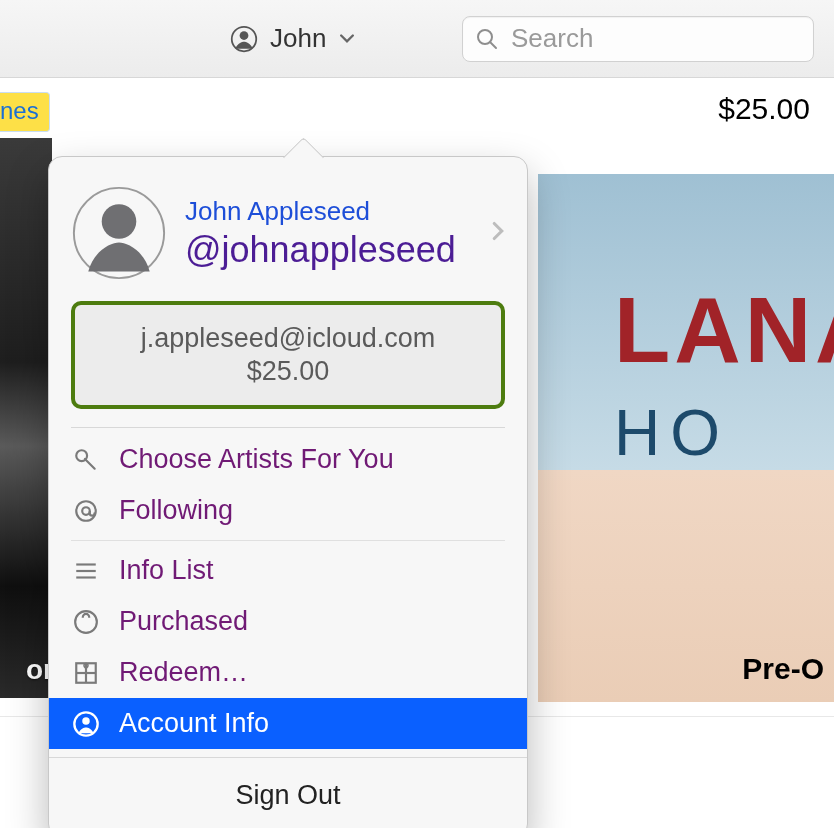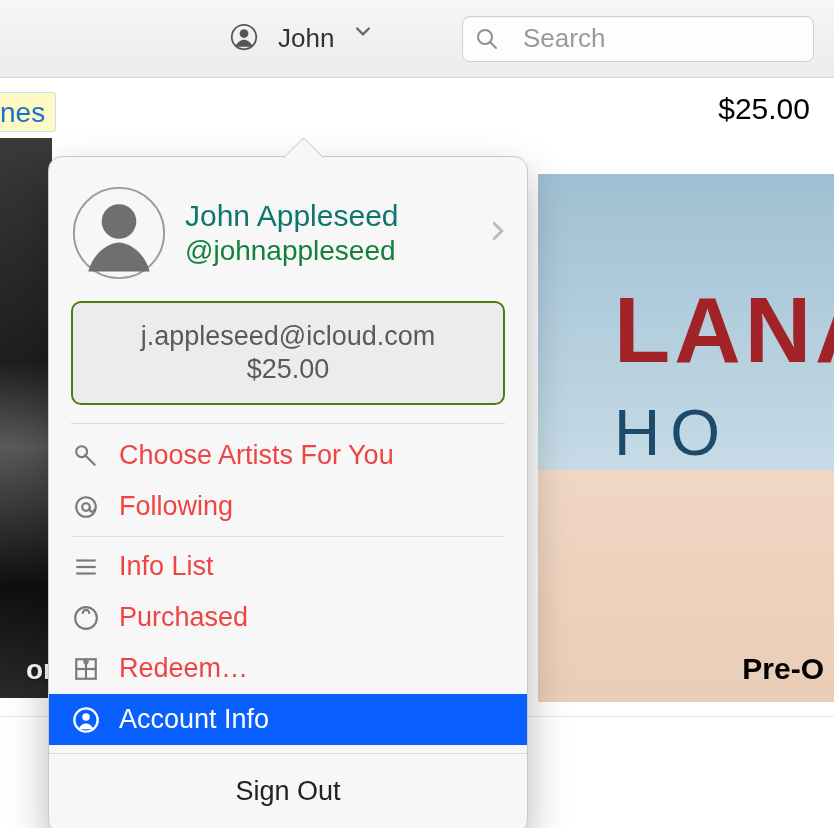--- a/index.html
+++ b/index.html
@@ -16,42 +16,43 @@
       height: 78px;
       background: linear-gradient(#f6f6f6, #ececec);
       border-bottom: 1px solid #d7d7d7;
       display: flex;
       align-items: center;
       padding: 0 20px;
       gap: 70px;
     }
     .profile-button {
       display: flex;
-      gap: 20px;
+      align-items: center;
+      gap: 12px;
       margin-left: 210px;
       font-size: 26px;
       color: #333;
       cursor: pointer;
     }
     .profile-button .pb-icon {
       width: 28px; height: 28px;
       display: inline-flex; align-items: center; justify-content: center;
     }
     .profile-button .chev { font-size: 16px; color: #666; margin-left: 2px; }
     .search-wrap {
       flex: 0 0 352px;
       margin-left: auto;
       height: 46px;
       background: #fdfdfd;
       border: 1px solid #d1d1d1;
       border-radius: 8px;
       display: flex;
       align-items: center;
       padding: 0 12px;
-      gap: 24px;
+      gap: 12px;
       box-shadow: inset 0 1px 1px rgba(0,0,0,0.05);
       justify-content: flex-end;
     }
     .search-wrap .s-icon { color: #8e8e8e; display:flex; }
     .search-wrap input {
       border: none; outline: none; background: transparent;
       font-size: 26px; color: #555; width: 100%;
     }
     .search-wrap input::placeholder { color: #9a9a9a; }
 
@@ -59,23 +60,23 @@
     .content {
       position: relative;
       height: 750px;
       background: #fff;
     }
     .nes-tab {
       position: absolute;
       left: 0; top: 14px;
       height: 40px;
       padding: 4px 10px 4px 0;
-      background: #fef9c3;
+      background: #fde047;
       color: #1a6fd6;
-      font-size: 28px;
+      font-size: 24px;
       border: 1px solid #c9ddf3;
       border-left: none;
       border-top-right-radius: 4px;
       border-bottom-right-radius: 4px;
     }
     .bw-image {
       position: absolute;
       left: 0; top: 60px;
       width: 52px; height: 560px;
       background: linear-gradient(180deg, #3a3a3a 0%, #1e1e1e 40%, #5a5a5a 55%, #0f0f0f 80%, #2a2a2a 100%);
@@ -165,43 +166,43 @@
       transform: rotate(45deg);
       border-top-left-radius: 4px;
     }
     .po-header {
       display: flex; align-items: center; gap: 18px;
       padding: 28px 22px 20px 22px;
     }
     .avatar-lg {
       width: 96px; height: 96px; flex: 0 0 96px;
     }
-    .po-name { font-size: 30px; color: #0f766e; }
-    .po-handle { font-size: 28px; color: #15803d; margin-top: 2px; }
+    .po-name { font-size: 26px; color: #1d4ed8; }
+    .po-handle { font-size: 36px; color: #4c1d95; margin-top: 2px; }
     .po-chev { margin-left: auto; color: #bdbdbd; }
     .po-account-box {
       margin: 0 22px;
       background: #ececec;
-      border: 2px solid #4d7c0f;
+      border: 4px solid #4d7c0f;
       border-radius: 10px;
       padding: 18px 10px;
       text-align: center;
     }
     .po-email { font-size: 27px; color: #5a5a5a; }
     .po-balance { font-size: 27px; color: #5a5a5a; margin-top: 2px; }
 
     .po-sep {
       height: 1px; background: #d8d8d8; margin: 18px 22px 0 22px;
     }
     .po-list { padding: 6px 0 0 0; }
     .po-item {
       display: flex; align-items: center; gap: 18px;
       padding: 10px 22px;
       font-size: 27px;
-      color: #ef4444;
+      color: #701a75;
       cursor: pointer;
     }
     .po-item .mi-icon {
       width: 30px; height: 30px; flex: 0 0 30px;
       display:inline-flex; align-items:center; justify-content:center;
       color: #7a7a7a;
     }
     .po-item.selected {
       background: #0a60ff;
       color: #fff;

